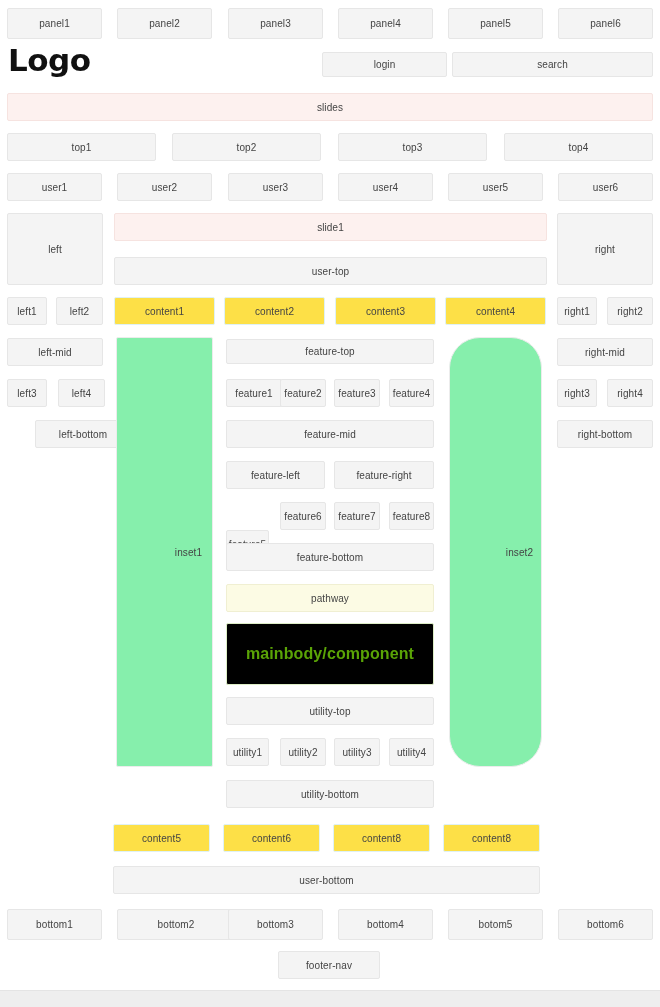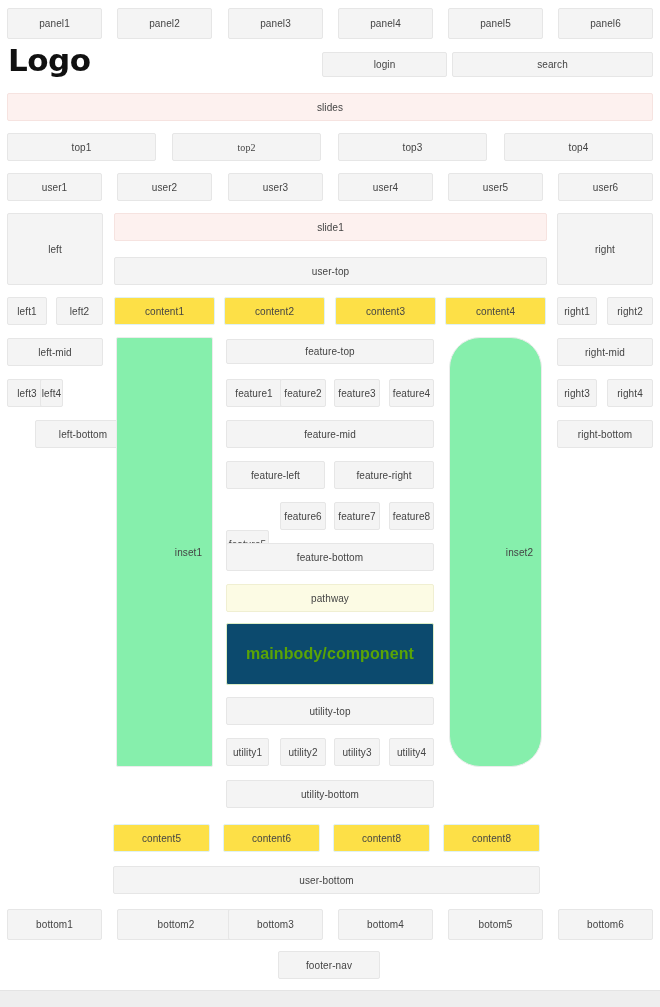--- a/index.html
+++ b/index.html
@@ -31,21 +31,21 @@
     line-height: 1.1;
     border-radius: 2px;
     letter-spacing: .1px;
   }
 
   
   .blk.pink   { background: #fdf1ef; border-color: #f6e3e0; }
   .blk.cyan   { background: #fde047; border-color: #dff1f5; }
   .blk.yellow { background: #fcfbe4; border-color: #f0efd2; }
   .blk.green  {
-    background: #0c4a6e;
+    background: #000000;
     border-color: #ddeec6;
     color: #5aa406;
     font-size: 16px;
     font-weight: bold;
   }
   .blk.inset  { background: #86efac; border-color: #ececec; padding-left: 48px; }
 
   
   #logo {
     position: absolute;
@@ -81,21 +81,21 @@
 <div class="blk" style="left:448px;top:8px;  width:95px;  height:31px;">panel5</div>
 <div class="blk" style="left:558px;top:8px;  width:95px;  height:31px;">panel6</div>
 
 <div id="logo">Logo</div>
 <div class="blk" style="left:322px;top:52px; width:125px;height:25px;">login</div>
 <div class="blk" style="left:452px;top:52px; width:201px;height:25px;">search</div>
 
 <div class="blk pink" style="left:7px;top:93px;width:646px;height:28px;">slides</div>
 
 <div class="blk" style="left:7px;  top:133px; width:149px;height:28px;">top1</div>
-<div class="blk" style="left:172px;top:133px; width:149px;height:28px;font-family:Liberation Serif, serif;">top2</div>
+<div class="blk" style="left:172px;top:133px; width:149px;height:28px;">top2</div>
 <div class="blk" style="left:338px;top:133px; width:149px;height:28px;">top3</div>
 <div class="blk" style="left:504px;top:133px; width:149px;height:28px;">top4</div>
 
 <div class="blk" style="left:7px;  top:173px; width:95px; height:28px;">user1</div>
 <div class="blk" style="left:117px;top:173px; width:95px; height:28px;">user2</div>
 <div class="blk" style="left:228px;top:173px; width:95px; height:28px;">user3</div>
 <div class="blk" style="left:338px;top:173px; width:95px; height:28px;">user4</div>
 <div class="blk" style="left:448px;top:173px; width:95px; height:28px;">user5</div>
 <div class="blk" style="left:558px;top:173px; width:95px; height:28px;">user6</div>
 
@@ -108,21 +108,21 @@
 <div class="blk" style="left:56px; top:297px; width:47px; height:28px;">left2</div>
 <div class="blk cyan" style="left:114px;top:297px; width:101px;height:28px;">content1</div>
 <div class="blk cyan" style="left:224px;top:297px; width:101px;height:28px;">content2</div>
 <div class="blk cyan" style="left:335px;top:297px; width:101px;height:28px;">content3</div>
 <div class="blk cyan" style="left:445px;top:297px; width:101px;height:28px;">content4</div>
 <div class="blk" style="left:557px;top:297px; width:40px; height:28px;">right1</div>
 <div class="blk" style="left:607px;top:297px; width:46px; height:28px;">right2</div>
 
 <div class="blk" style="left:7px; top:338px; width:96px;height:28px;">left-mid</div>
 <div class="blk" style="left:7px; top:379px; width:40px;height:28px;">left3</div>
-<div class="blk" style="left:40px;top:379px; width:23px;height:28px;">left4</div>
+<div class="blk" style="left:58px;top:379px; width:47px;height:28px;">left4</div>
 <div class="blk" style="left:7px; top:420px; width:96px;height:28px;margin-left:28px;">left-bottom</div>
 
 <div class="blk" style="left:557px;top:338px; width:96px;height:28px;">right-mid</div>
 <div class="blk" style="left:557px;top:379px; width:40px;height:28px;">right3</div>
 <div class="blk" style="left:607px;top:379px; width:46px;height:28px;">right4</div>
 <div class="blk" style="left:557px;top:420px; width:96px;height:28px;">right-bottom</div>
 
 <div class="blk inset" style="left:116px;top:337px; width:97px; height:430px;">inset1</div>
 <div class="blk inset" style="left:449px;top:337px; width:93px; height:430px;border-radius:31px;">inset2</div>
 

